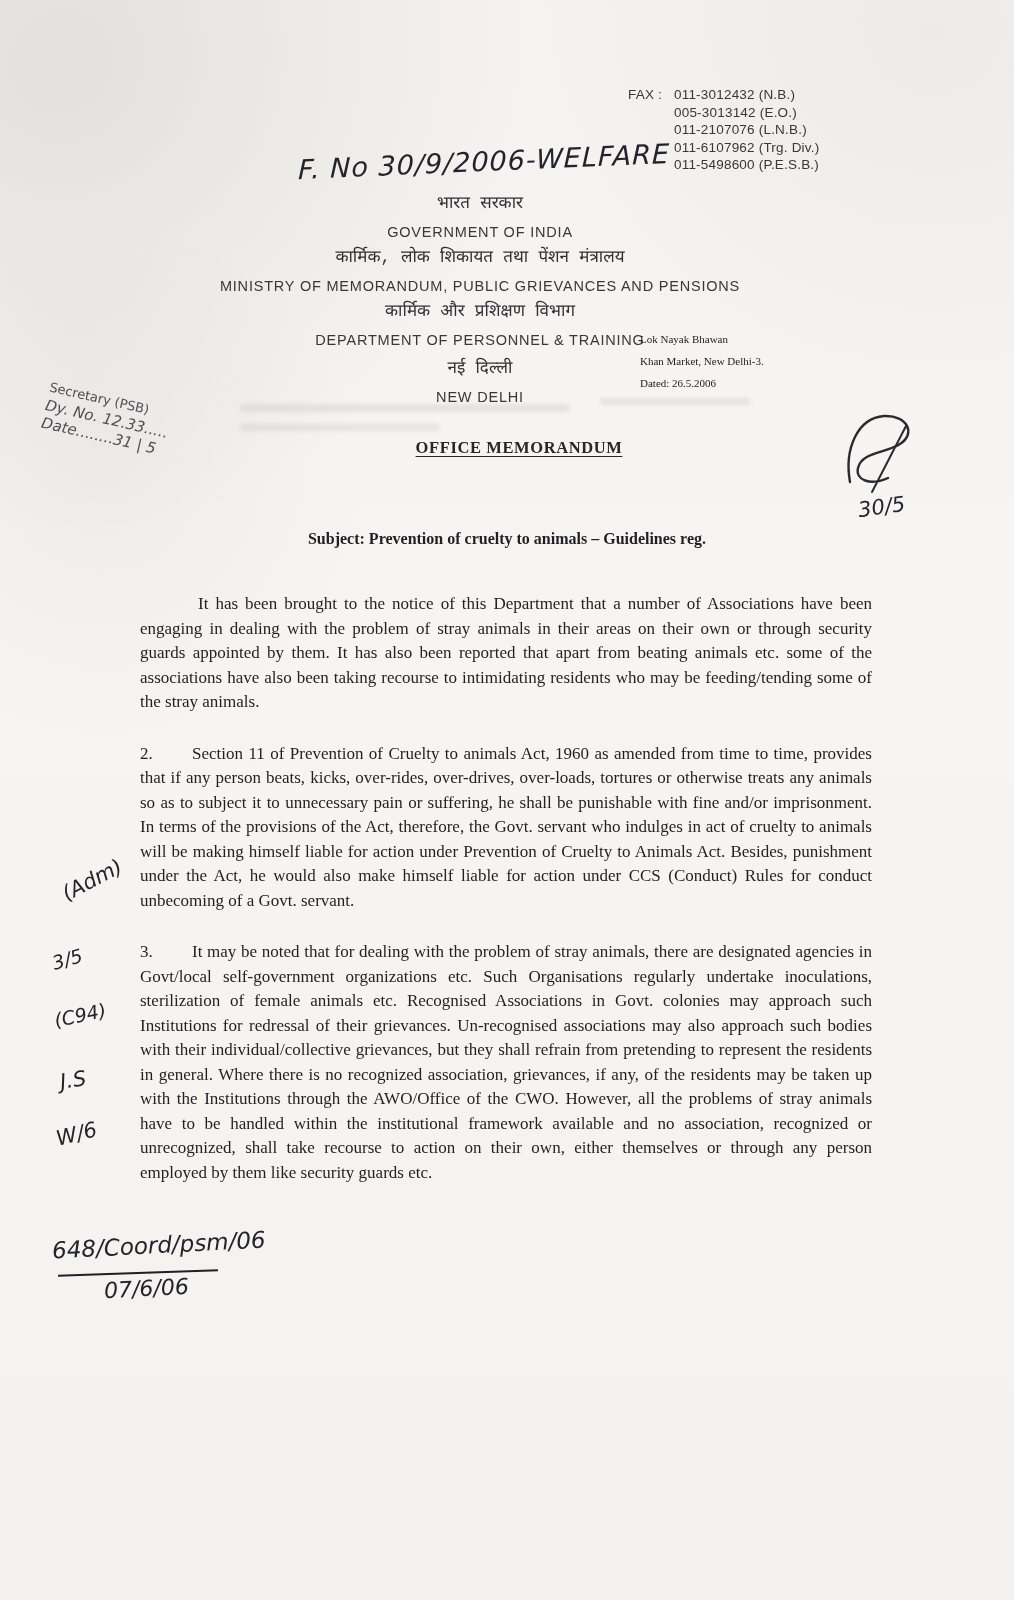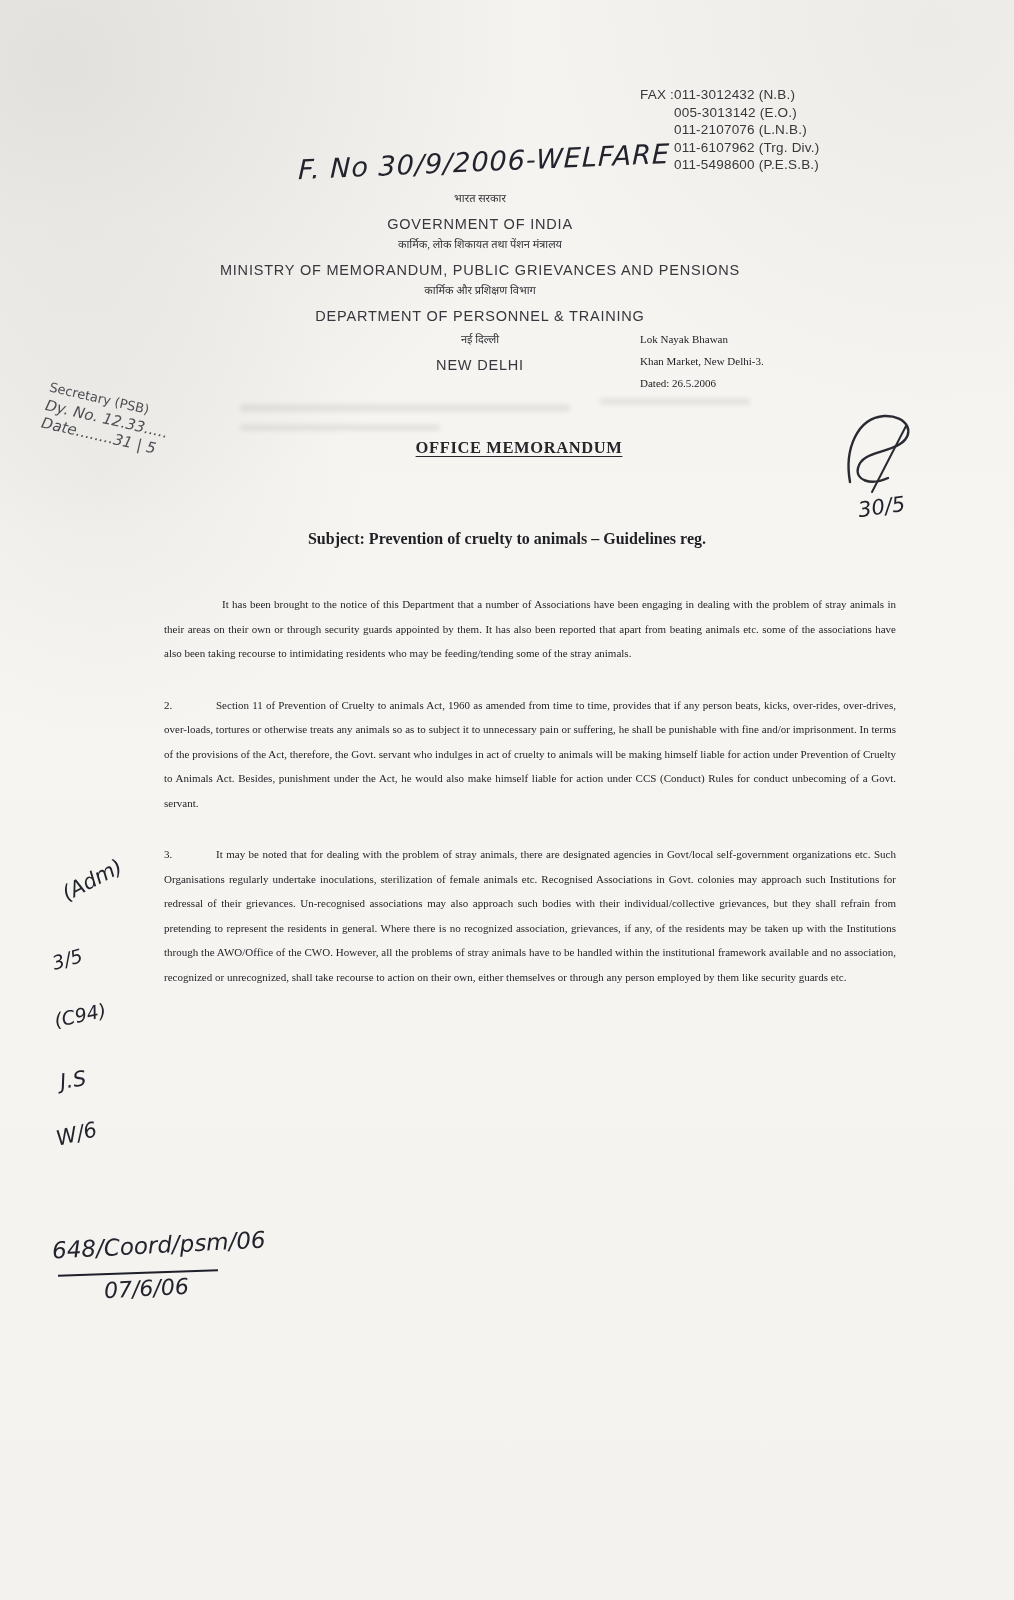--- a/index.html
+++ b/index.html
@@ -12,21 +12,21 @@
     background:
       radial-gradient(circle at 6% 4%, rgba(110,110,110,.14), transparent 26%),
       radial-gradient(circle at 92% 2%, rgba(140,140,140,.08), transparent 22%),
       radial-gradient(circle at 10% 30%, rgba(130,130,130,.07), transparent 18%),
       linear-gradient(180deg,#f4f3ef 0%,#f6f5f1 40%,#f3f2ee 100%);
     font-family:"Liberation Serif", serif;
   }
   
   .fax{position:absolute;left:628px;top:86px;font-family:"Liberation Sans",sans-serif;
        font-size:13.5px;line-height:17.5px;color:#37373c;letter-spacing:.2px;}
-  .fax-label{display:inline-block;width:46px;text-align:right;}
+  .fax-label{display:inline-block;width:46px;}
   .fax-row.indent{padding-left:46px;}
   
   .hand{font-family:"DejaVu Sans",sans-serif;font-style:italic;color:#23232e;}
   .file-no{position:absolute;left:298px;top:146px;font-size:27px;
            transform:rotate(-2.5deg) skewX(-4deg);letter-spacing:1px;}
   .sign{position:absolute;left:836px;top:408px;text-align:center;}
   .sign svg{display:block;}
   .sign-date{font-size:21px;transform:rotate(-8deg);display:inline-block;margin-top:-8px;}
   .ann{position:absolute;font-size:19px;}
   .ann-adm{left:60px;top:868px;transform:rotate(-28deg);font-size:21px;}
@@ -38,36 +38,36 @@
   .bottom-rule{position:absolute;left:58px;top:1272px;width:160px;border-top:2.5px solid #1f1f2a;
                transform:rotate(-2deg);}
   .bottom-date{position:absolute;left:104px;top:1276px;font-size:22px;transform:rotate(-3deg);}
   
   .stamp{position:absolute;left:44px;top:392px;transform:rotate(13deg);
          font-family:"DejaVu Sans",sans-serif;font-size:13px;line-height:18px;
          color:#3c3c44;opacity:.9;}
   .stamp .hand-line{font-style:italic;font-size:15px;}
   
   .letterhead{position:absolute;left:0;top:186px;width:960px;text-align:center;}
-  .lh-hi{font-family:Liberation Serif, serif;font-size:11px;color:#303036;margin-top:4px;}
+  .lh-hi{font-family:Liberation Mono, monospace;font-size:17px;color:#303036;margin-top:4px;}
   .lh-en{font-family:"Liberation Sans",sans-serif;font-size:14.5px;letter-spacing:.8px;
          color:#37373d;margin-top:11px;}
   .lh-city-hi{margin-top:7px;}
   
   .address{position:absolute;left:640px;top:328px;width:260px;text-align:left;
            font-size:11px;line-height:22px;color:#222228;}
   
   .memo-title{position:absolute;left:0;top:438px;width:1014px;text-align:center;
       font-size:16.5px;font-weight:bold;letter-spacing:.6px;
       text-decoration:underline;text-underline-offset:3px;padding-left:12px;}
   .subject{position:absolute;left:0;top:530px;width:1014px;text-align:center;
       font-size:16px;font-weight:bold;color:#1f1f25;}
   
-  .body-text{position:absolute;left:164px;top:592px;width:732px;
-      font-size:11px;line-height:24.5px;text-align:justify;color:#1f1f24;}
+  .body-text{position:absolute;left:140px;top:592px;width:732px;
+      font-size:17px;line-height:24.5px;text-align:justify;color:#1f1f24;}
   .body-text p{margin:0 0 27px 0;}
   .p1{text-indent:58px;}
   .pnum{display:inline-block;min-width:52px;}
   
   .ghost{position:absolute;background:#9a9a96;opacity:.18;filter:blur(2px);border-radius:3px;}
   .g1{left:240px;top:404px;width:330px;height:8px;}
   .g2{left:240px;top:424px;width:200px;height:7px;}
   .g3{left:600px;top:398px;width:150px;height:7px;}
 </style>
 </head>

